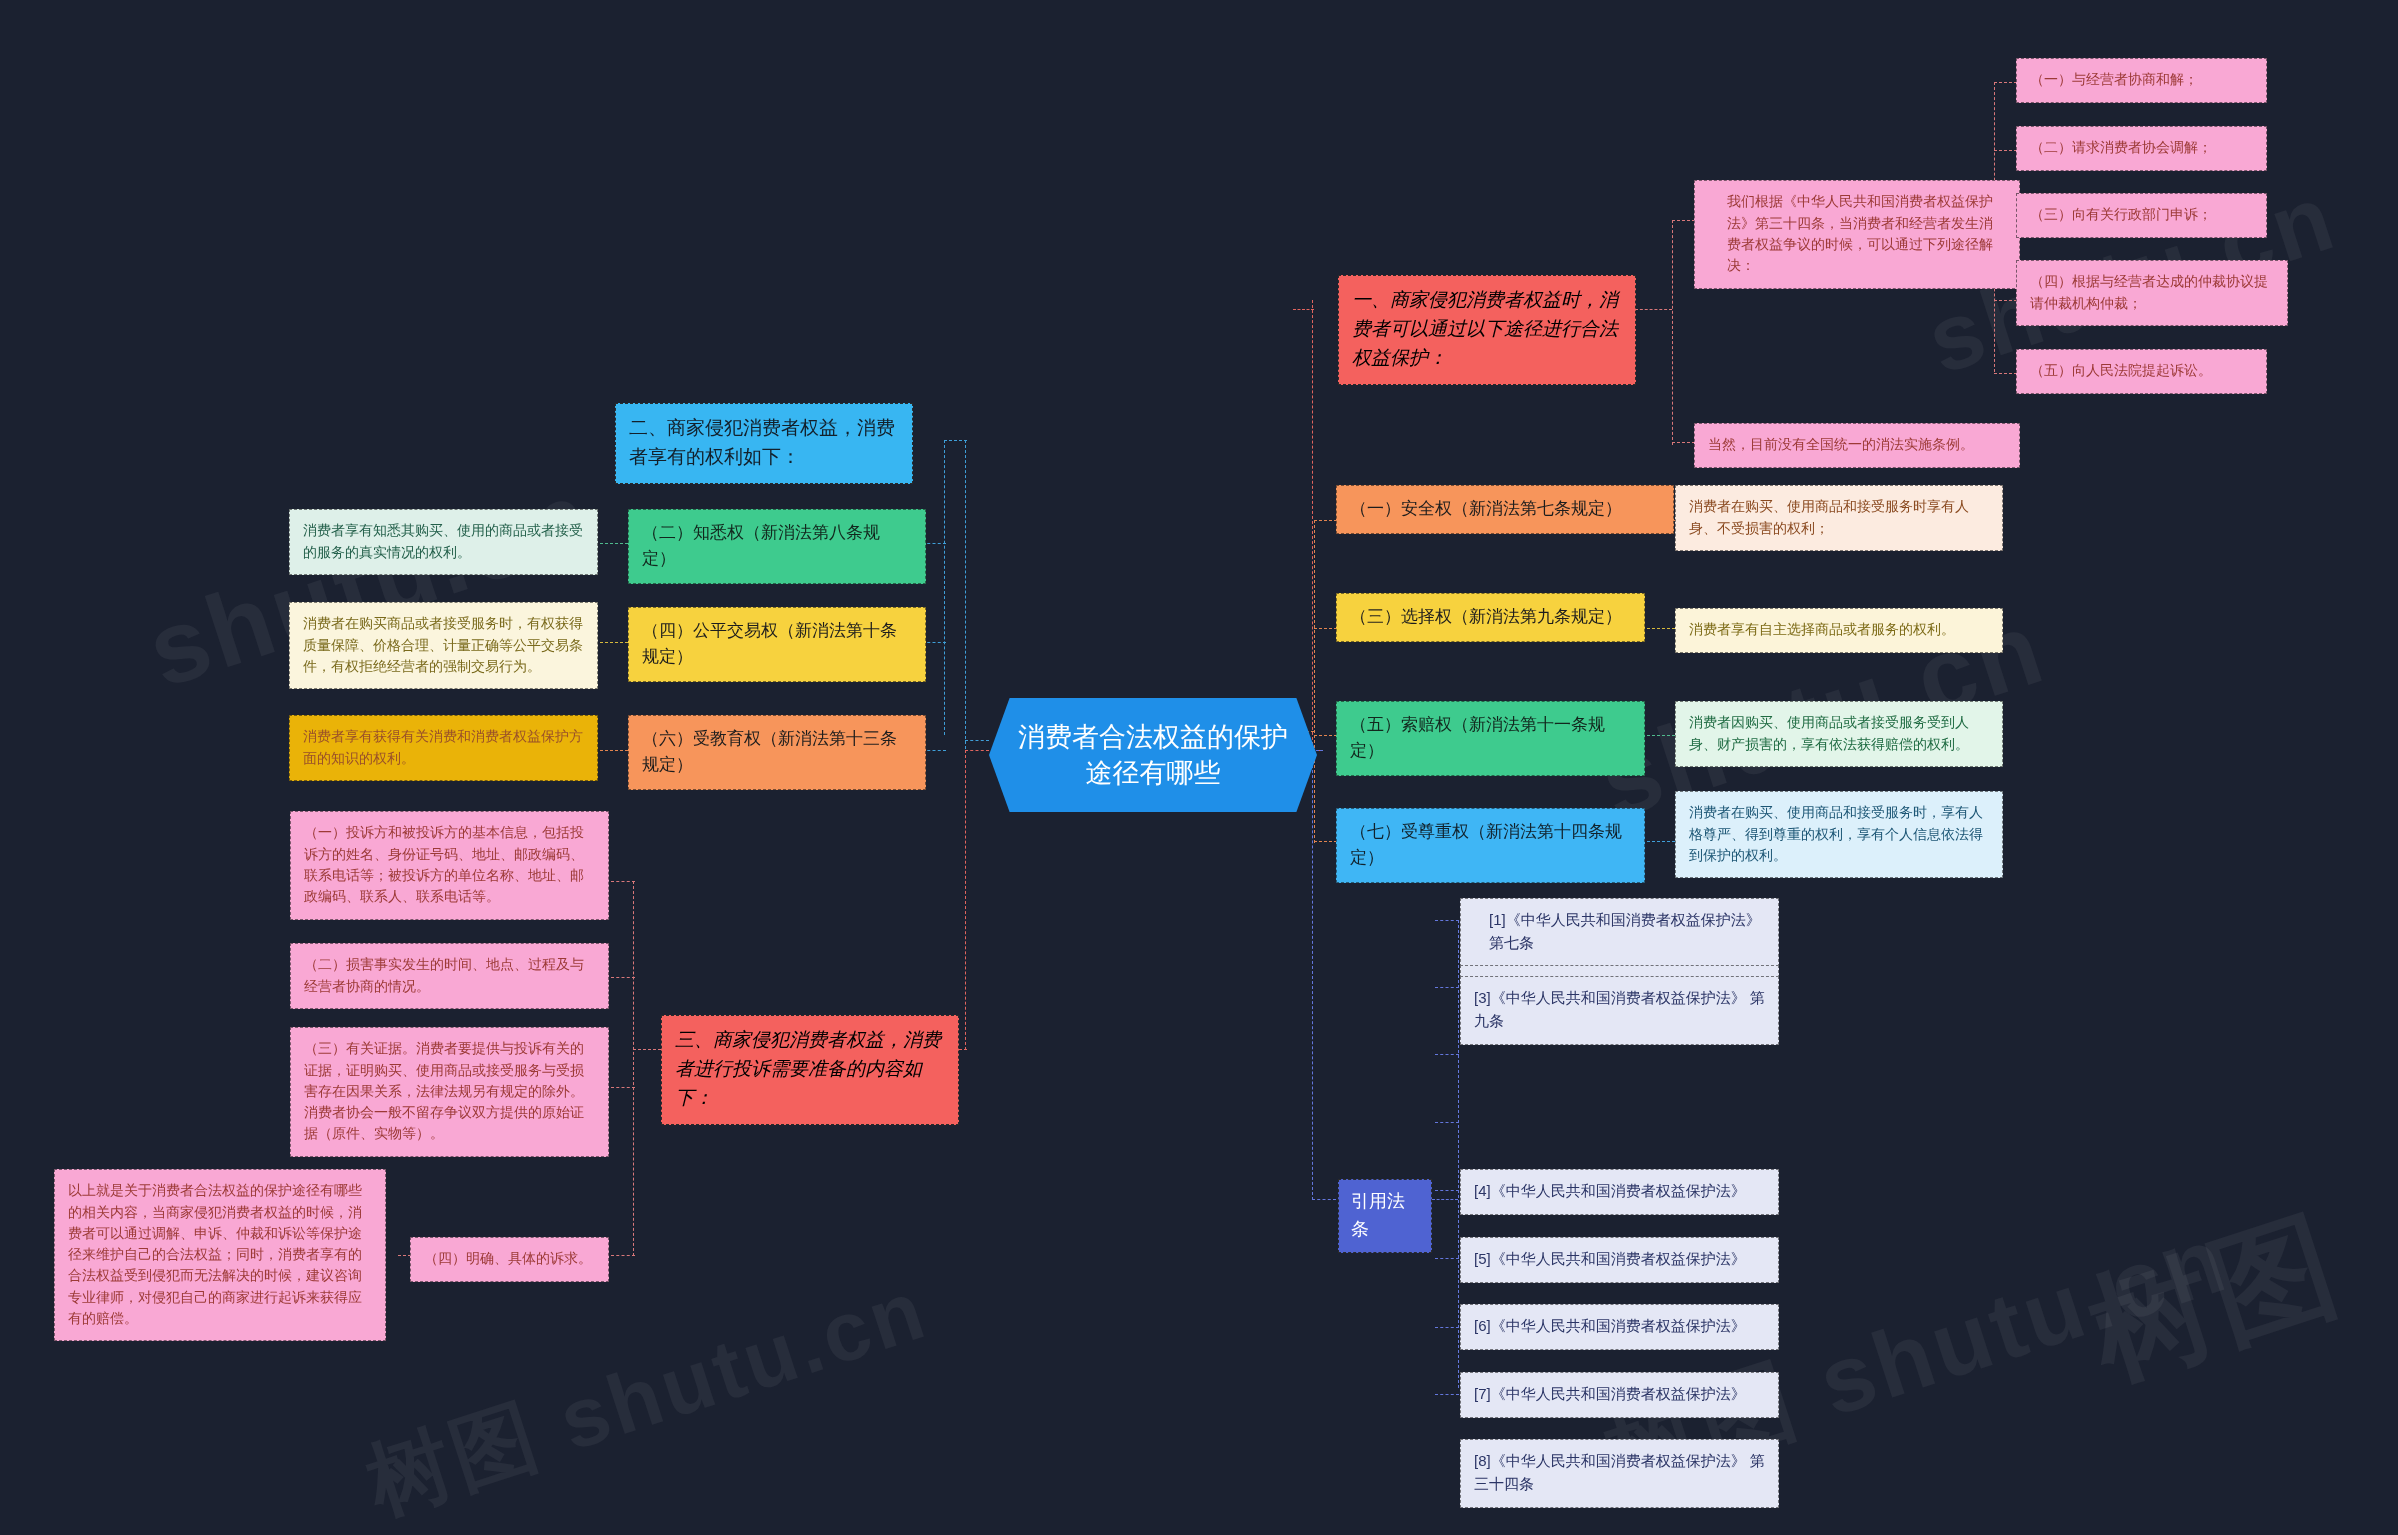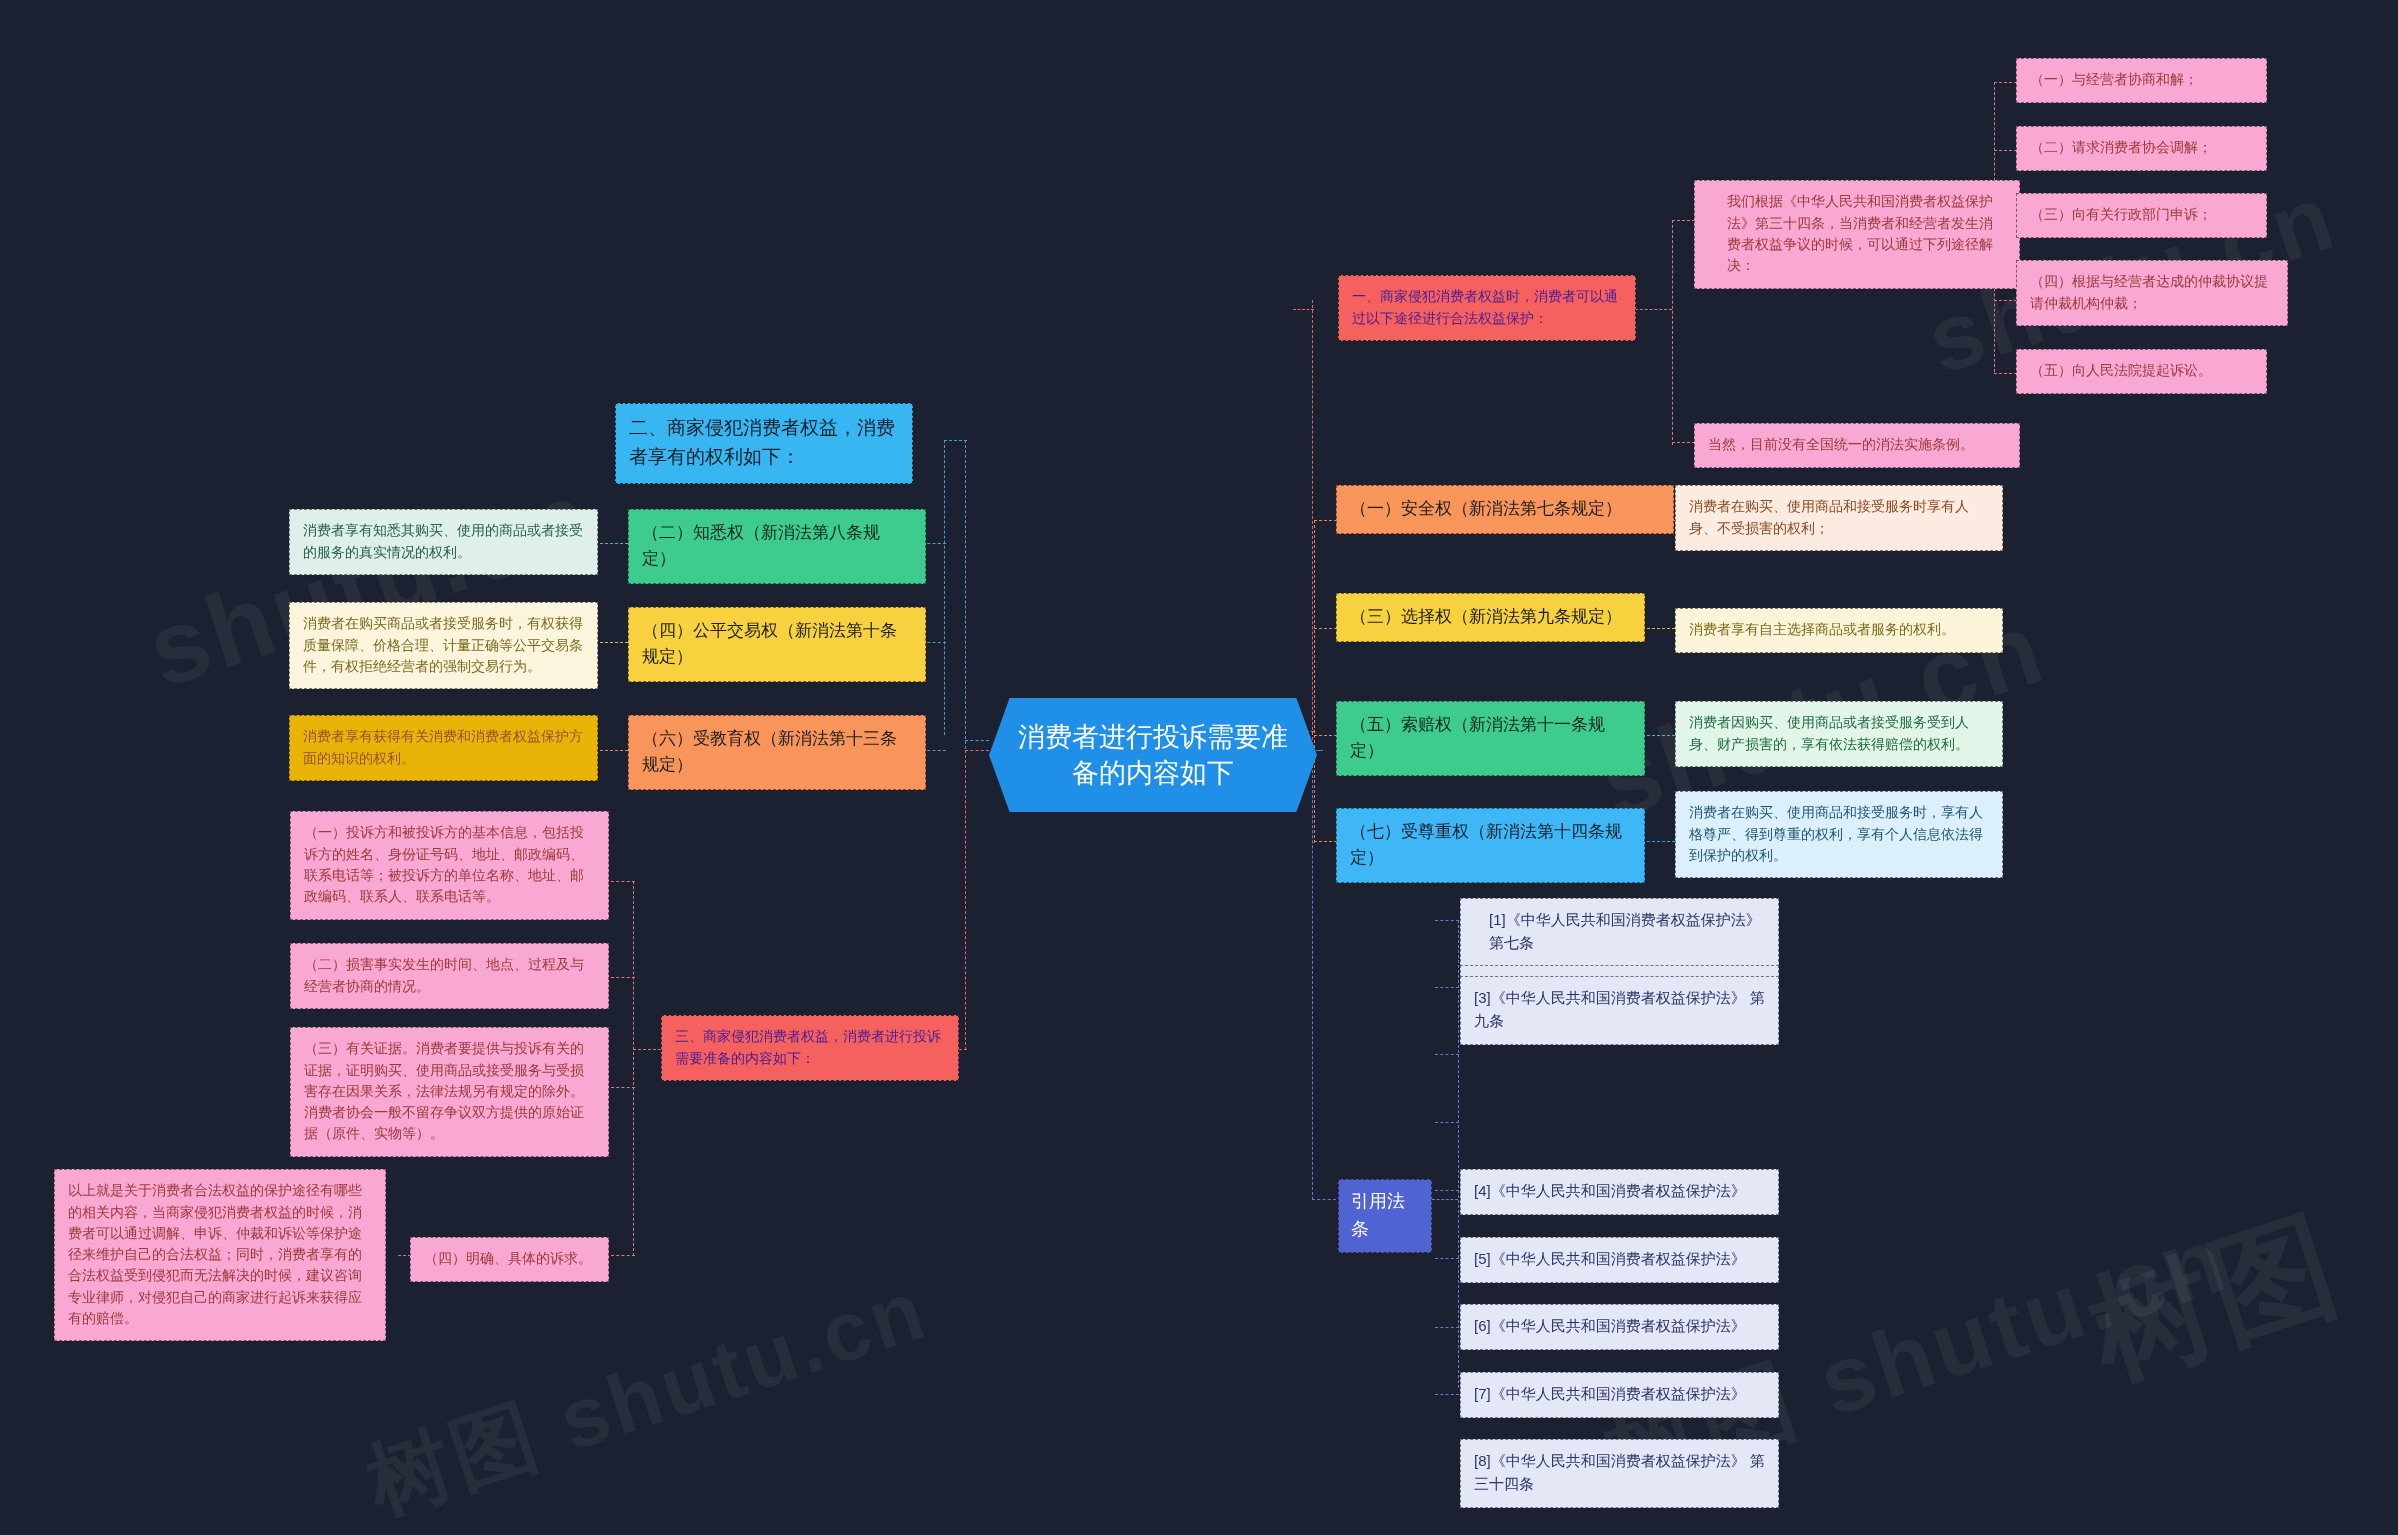--- a/index.html
+++ b/index.html
@@ -47,21 +47,21 @@
     font-size: 27px;
     text-align: center;
     border: none;
     padding: 20.6px 24px;
     line-height: 1.35;
     clip-path: polygon(0 50%, 20.6px 0, calc(100% - 20.6px) 0, 100% 50%, calc(100% - 20.6px) 100%, 20.6px 100%);
     z-index: 9;
   }
 
   
-  .hdr-red     { background: #f4615e; color:#4c1d95; font-size: 14px; border-color:#2a2a2a;}
+  .hdr-red     { background: #f4615e; color:#000000; font-size: 19px; border-color:#2a2a2a;font-style:italic;}
   .hdr-blue    { background: #38b6f2; color:#13202b; font-size: 19px; border-color:#2a2a2a;}
   .hdr-violet  { background: #4f63d2; color:#ffffff; font-size: 19px; border-color:#2a2a2a; padding:8.4px 12px;}
 
   
   .c-orange { background:#f7955b; color:#1d1d1d; font-size:17px; }
   .c-yellow { background:#f7d23e; color:#1d1d1d; font-size:17px; }
   .c-green  { background:#3ecb8e; color:#12271d; font-size:17px; }
   .c-blue   { background:#3fb6f5; color:#11222c; font-size:17px; }
   .c-orange2{ background:#f7955b; color:#1d1d1d; font-size:17px; }
 
@@ -166,21 +166,21 @@
   <div class="ln v-violet" style="left:1458px; top:920px;  height:468px;"></div>
   <div class="ln h-violet" style="left:1435px; top:920px;  width:24px;"></div>
   <div class="ln h-violet" style="left:1435px; top:987px; width:24px;"></div>
   <div class="ln h-violet" style="left:1435px; top:1054px; width:24px;"></div>
   <div class="ln h-violet" style="left:1435px; top:1122px; width:24px;"></div>
   <div class="ln h-violet" style="left:1435px; top:1190px; width:24px;"></div>
   <div class="ln h-violet" style="left:1435px; top:1258px; width:24px;"></div>
   <div class="ln h-violet" style="left:1435px; top:1327px; width:24px;"></div>
   <div class="ln h-violet" style="left:1435px; top:1394px; width:24px;"></div>
 
-  <div class="node central" style="left:989px; top:698px; width:328px;">消费者进行投诉需要准备的内容如下</div>
+  <div class="node central" style="left:989px; top:698px; width:328px;">消费者合法权益的保护途径有哪些</div>
 
   <div class="node hdr-red" style="left:1338px; top:275px; width:298px;">一、商家侵犯消费者权益时，消费者可以通过以下途径进行合法权益保护：</div>
 
   <div class="node p-pink" style="left:1694px; top:180px; width:326px;padding-left:32px;">我们根据《中华人民共和国消费者权益保护法》第三十四条，当消费者和经营者发生消费者权益争议的时候，可以通过下列途径解决：</div>
 
   <div class="node p-pink" style="left:1694px; top:423px; width:326px;">当然，目前没有全国统一的消法实施条例。</div>
 
   <div class="node p-pink" style="left:2016px; top:58px; width:251px;">（一）与经营者协商和解；</div>
   <div class="node p-pink" style="left:2016px; top:126px; width:251px;">（二）请求消费者协会调解；</div>
   <div class="node p-pink" style="left:2016px; top:193px; width:251px;">（三）向有关行政部门申诉；</div>

